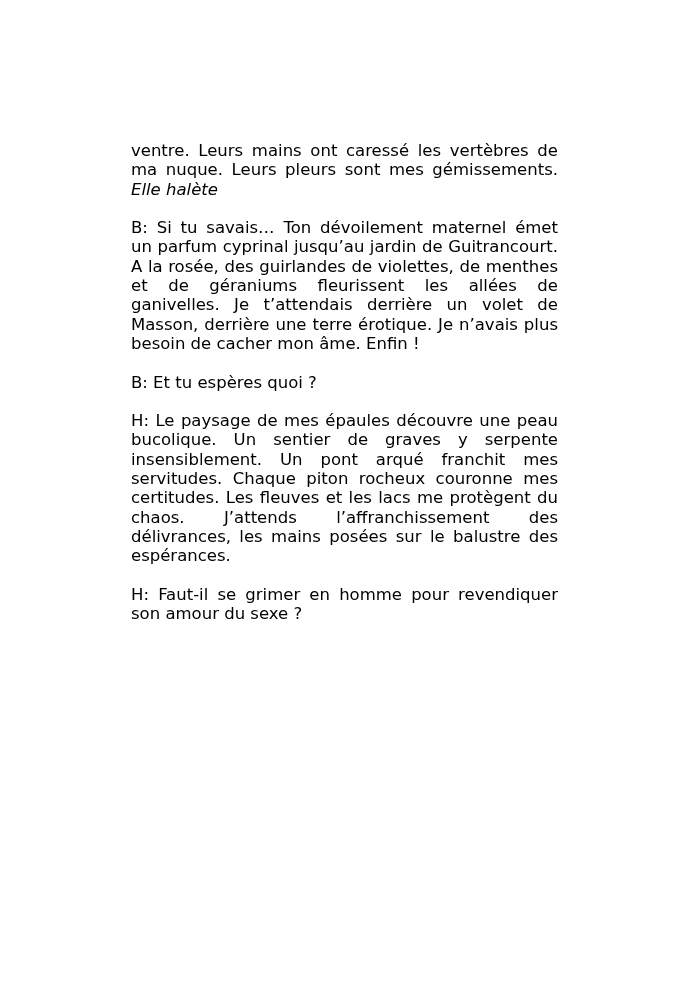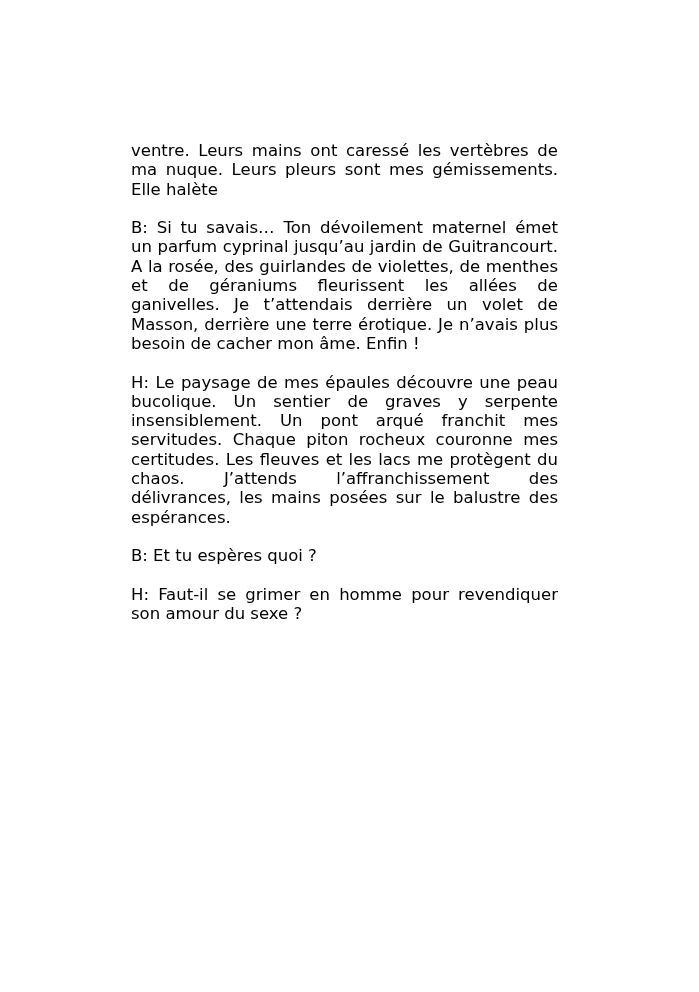--- a/index.html
+++ b/index.html
@@ -24,34 +24,35 @@
     line-height: 19.3px;
   }
   .text-block p {
     margin: 0 0 19.3px 0;
     text-align: justify;
   }
   .text-block p:last-child {
     margin-bottom: 12px;
   }
   .it {
+    font-style: italic;
   }
 </style>
 </head>
 <body>
 
 <main class="text-block">
 
   <p><span>ventre. Leurs mains ont caressé les vertèbres de ma nuque. Leurs pleurs sont mes gémissements.</span> <span class="it">Elle halète</span></p>
 
 
 
   <p><span>B: Si tu savais… Ton dévoilement maternel émet un parfum cyprinal jusqu’au jardin de Guitrancourt. A la rosée, des guirlandes de violettes, de menthes et de géraniums fleurissent les allées de ganivelles. Je t’attendais derrière un volet de Masson, derrière une terre érotique. Je n’avais plus besoin de cacher mon âme. Enfin !</span></p>
 
+  <p><span>B: Et tu espères quoi ?</span></p>
+
   <p><span>H: Le paysage de mes épaules découvre une peau bucolique. Un sentier de graves y serpente insensiblement. Un pont arqué franchit mes servitudes. Chaque piton rocheux couronne mes certitudes. Les fleuves et les lacs me protègent du chaos. J’attends l’affranchissement des délivrances, les mains posées sur le balustre des espérances.</span></p>
-
-  <p><span>B: Et tu espères quoi ?</span></p>
 
 
 
   <p><span>H: Faut-il se grimer en homme pour revendiquer son amour du sexe ?</span></p>
 
 </main>
 
 </body></html>

